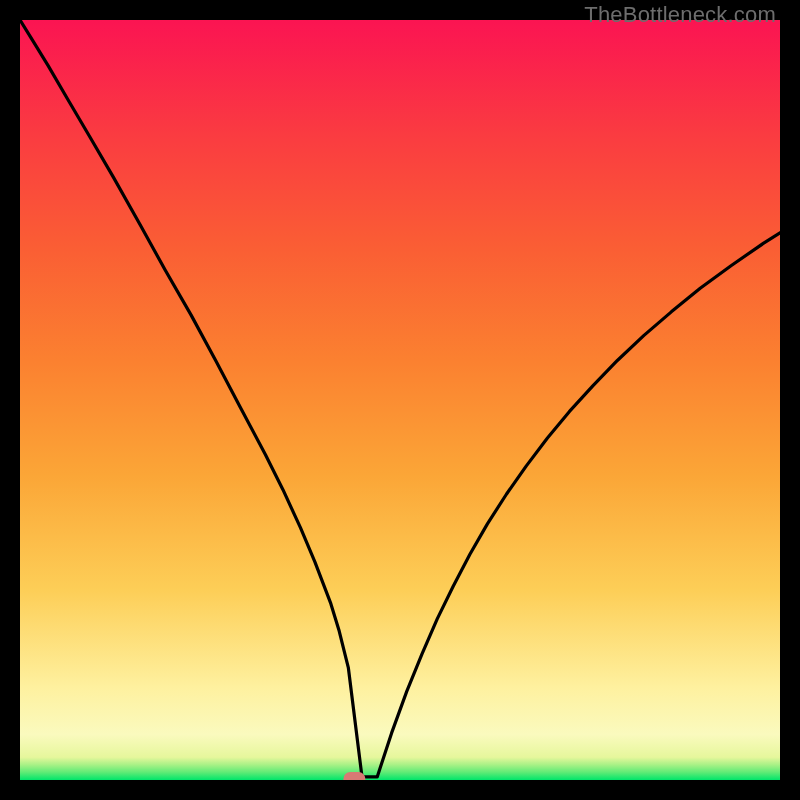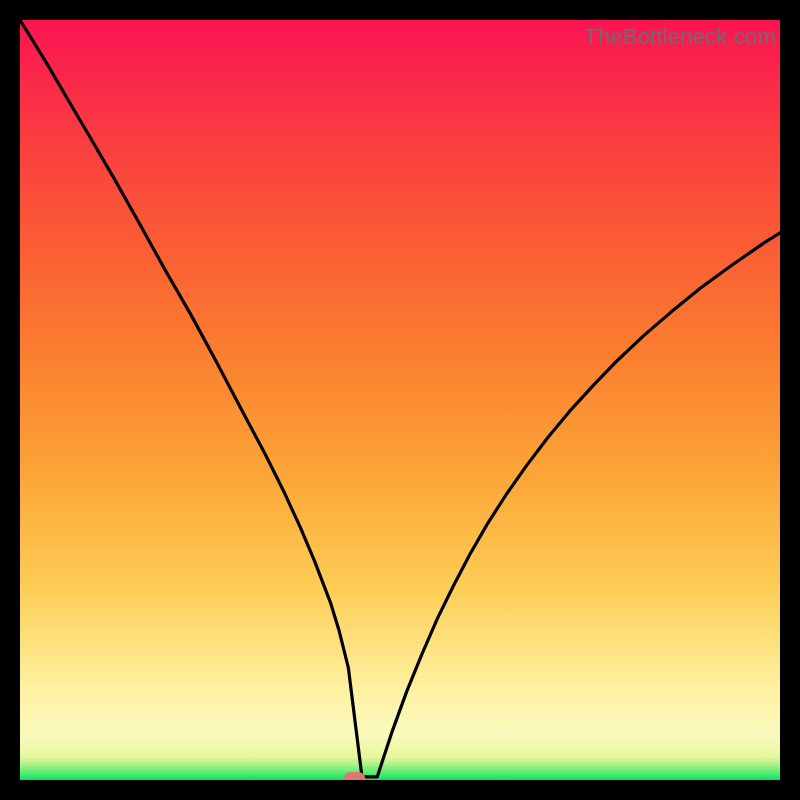--- a/index.html
+++ b/index.html
@@ -22,21 +22,20 @@
   .watermark {
     position: absolute;
     top: 2px;
     right: 24px;
     color: #6d6d6d;
     font-size: 22px;
     font-weight: 500;
     letter-spacing: 0.2px;
     z-index: 5;
     user-select: none;
-    margin-top: 22px;
   }
   svg {
     display: block;
   }
 </style>
 </head>
 <body>
 
 <div class="watermark">TheBottleneck.com</div>
 

